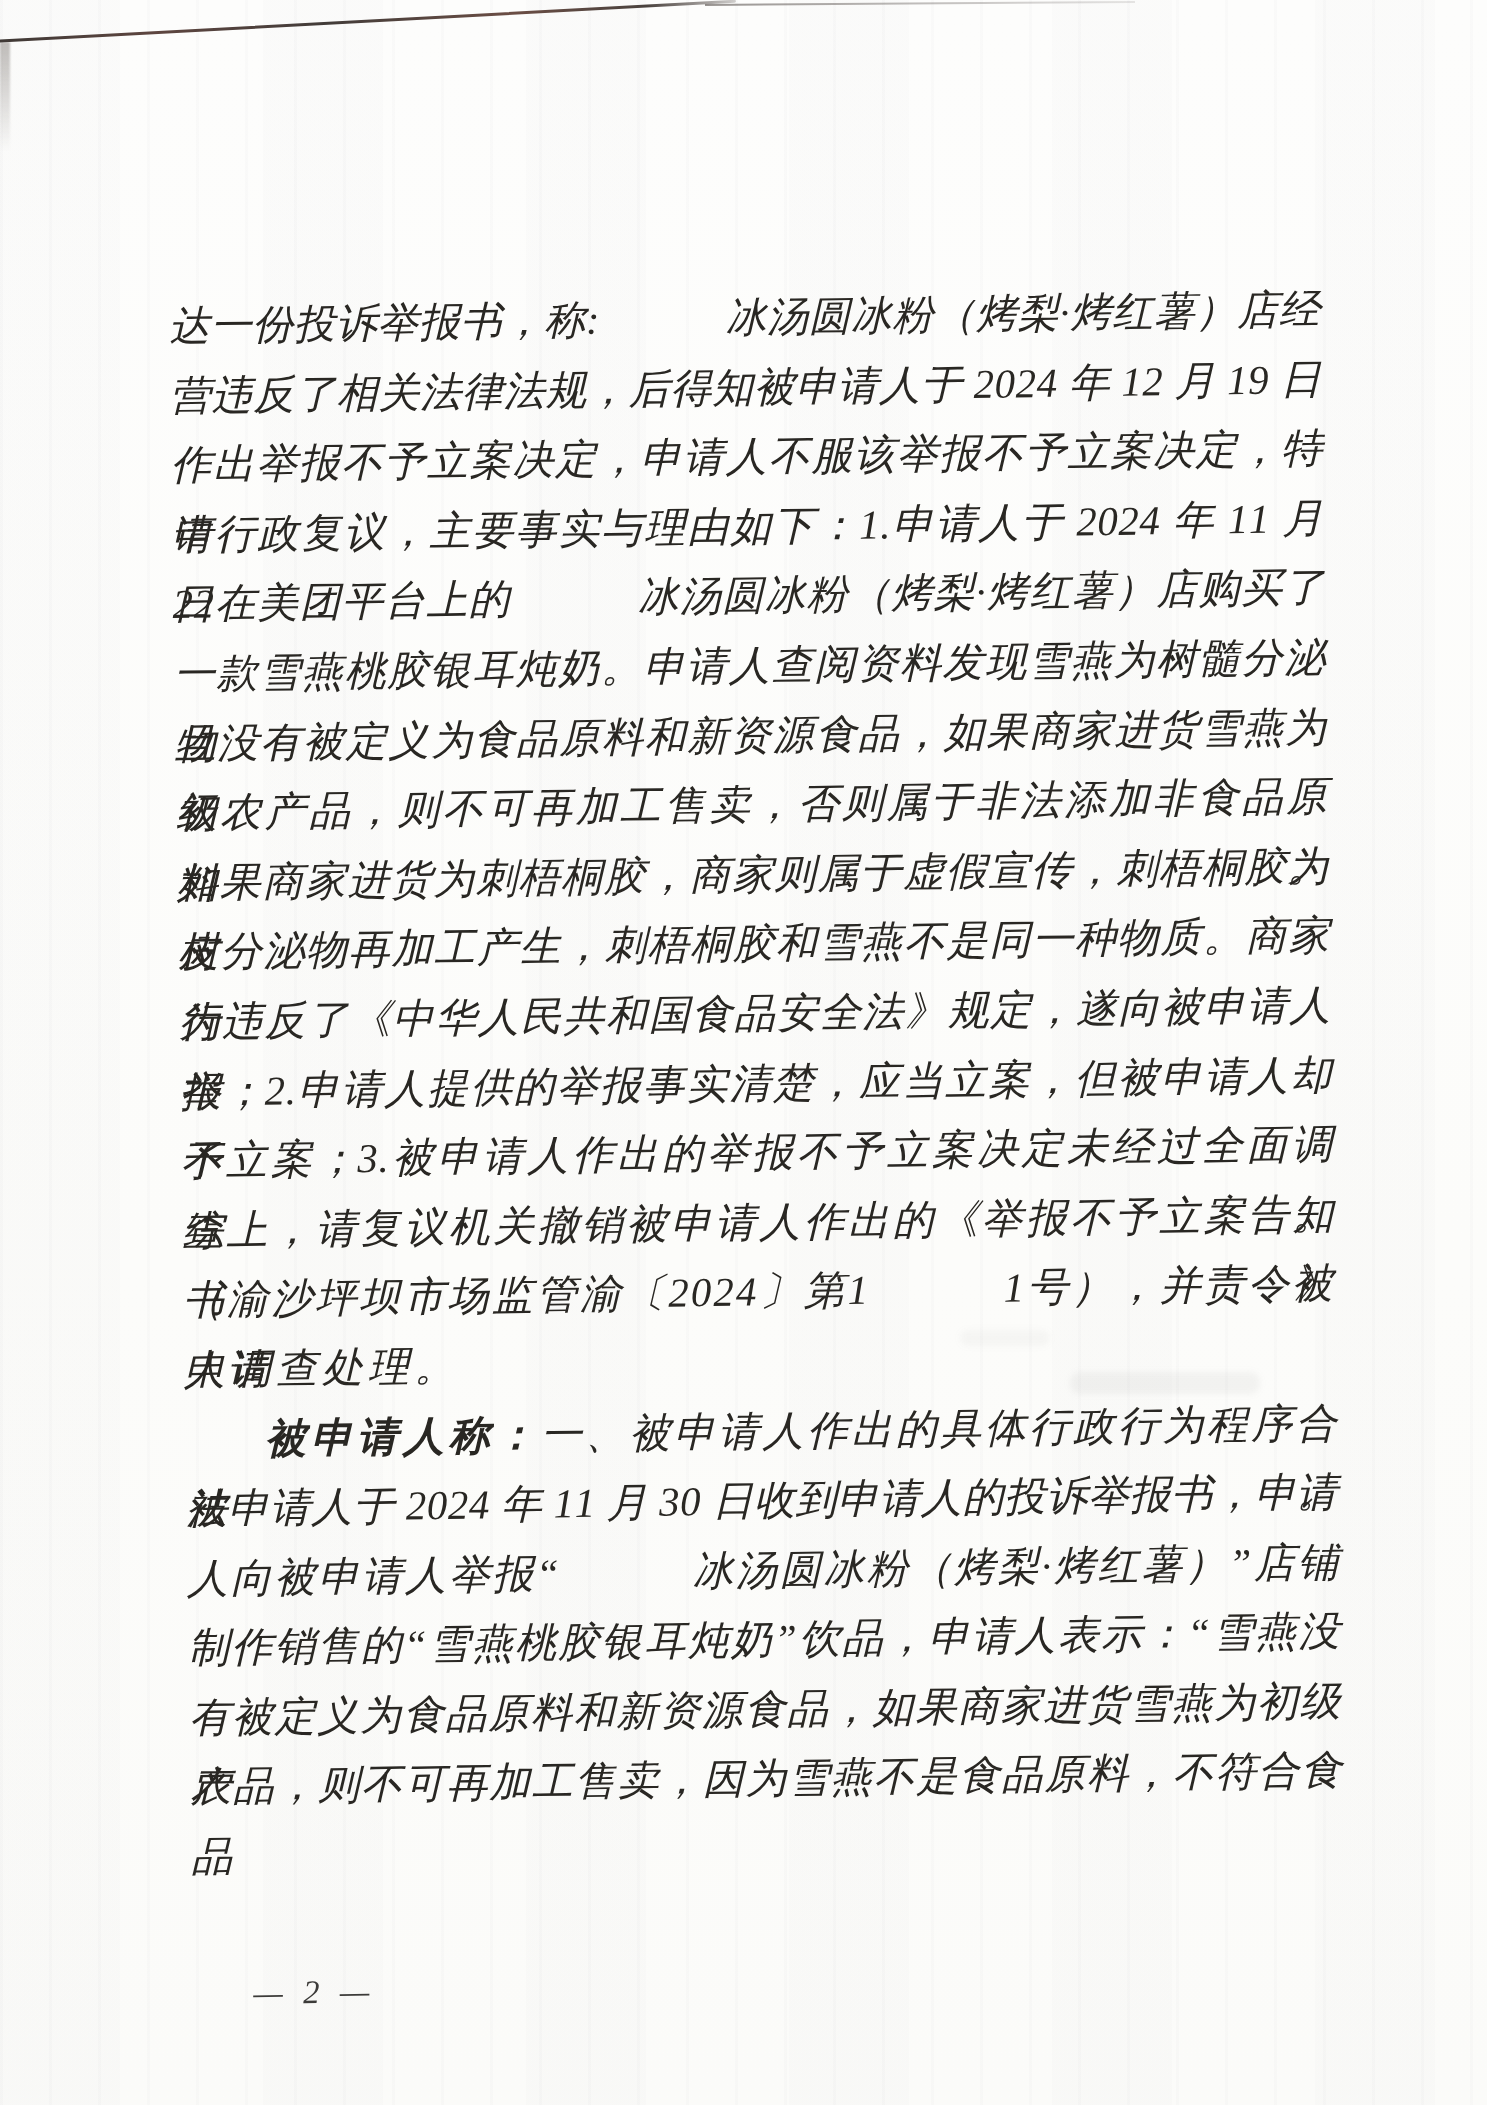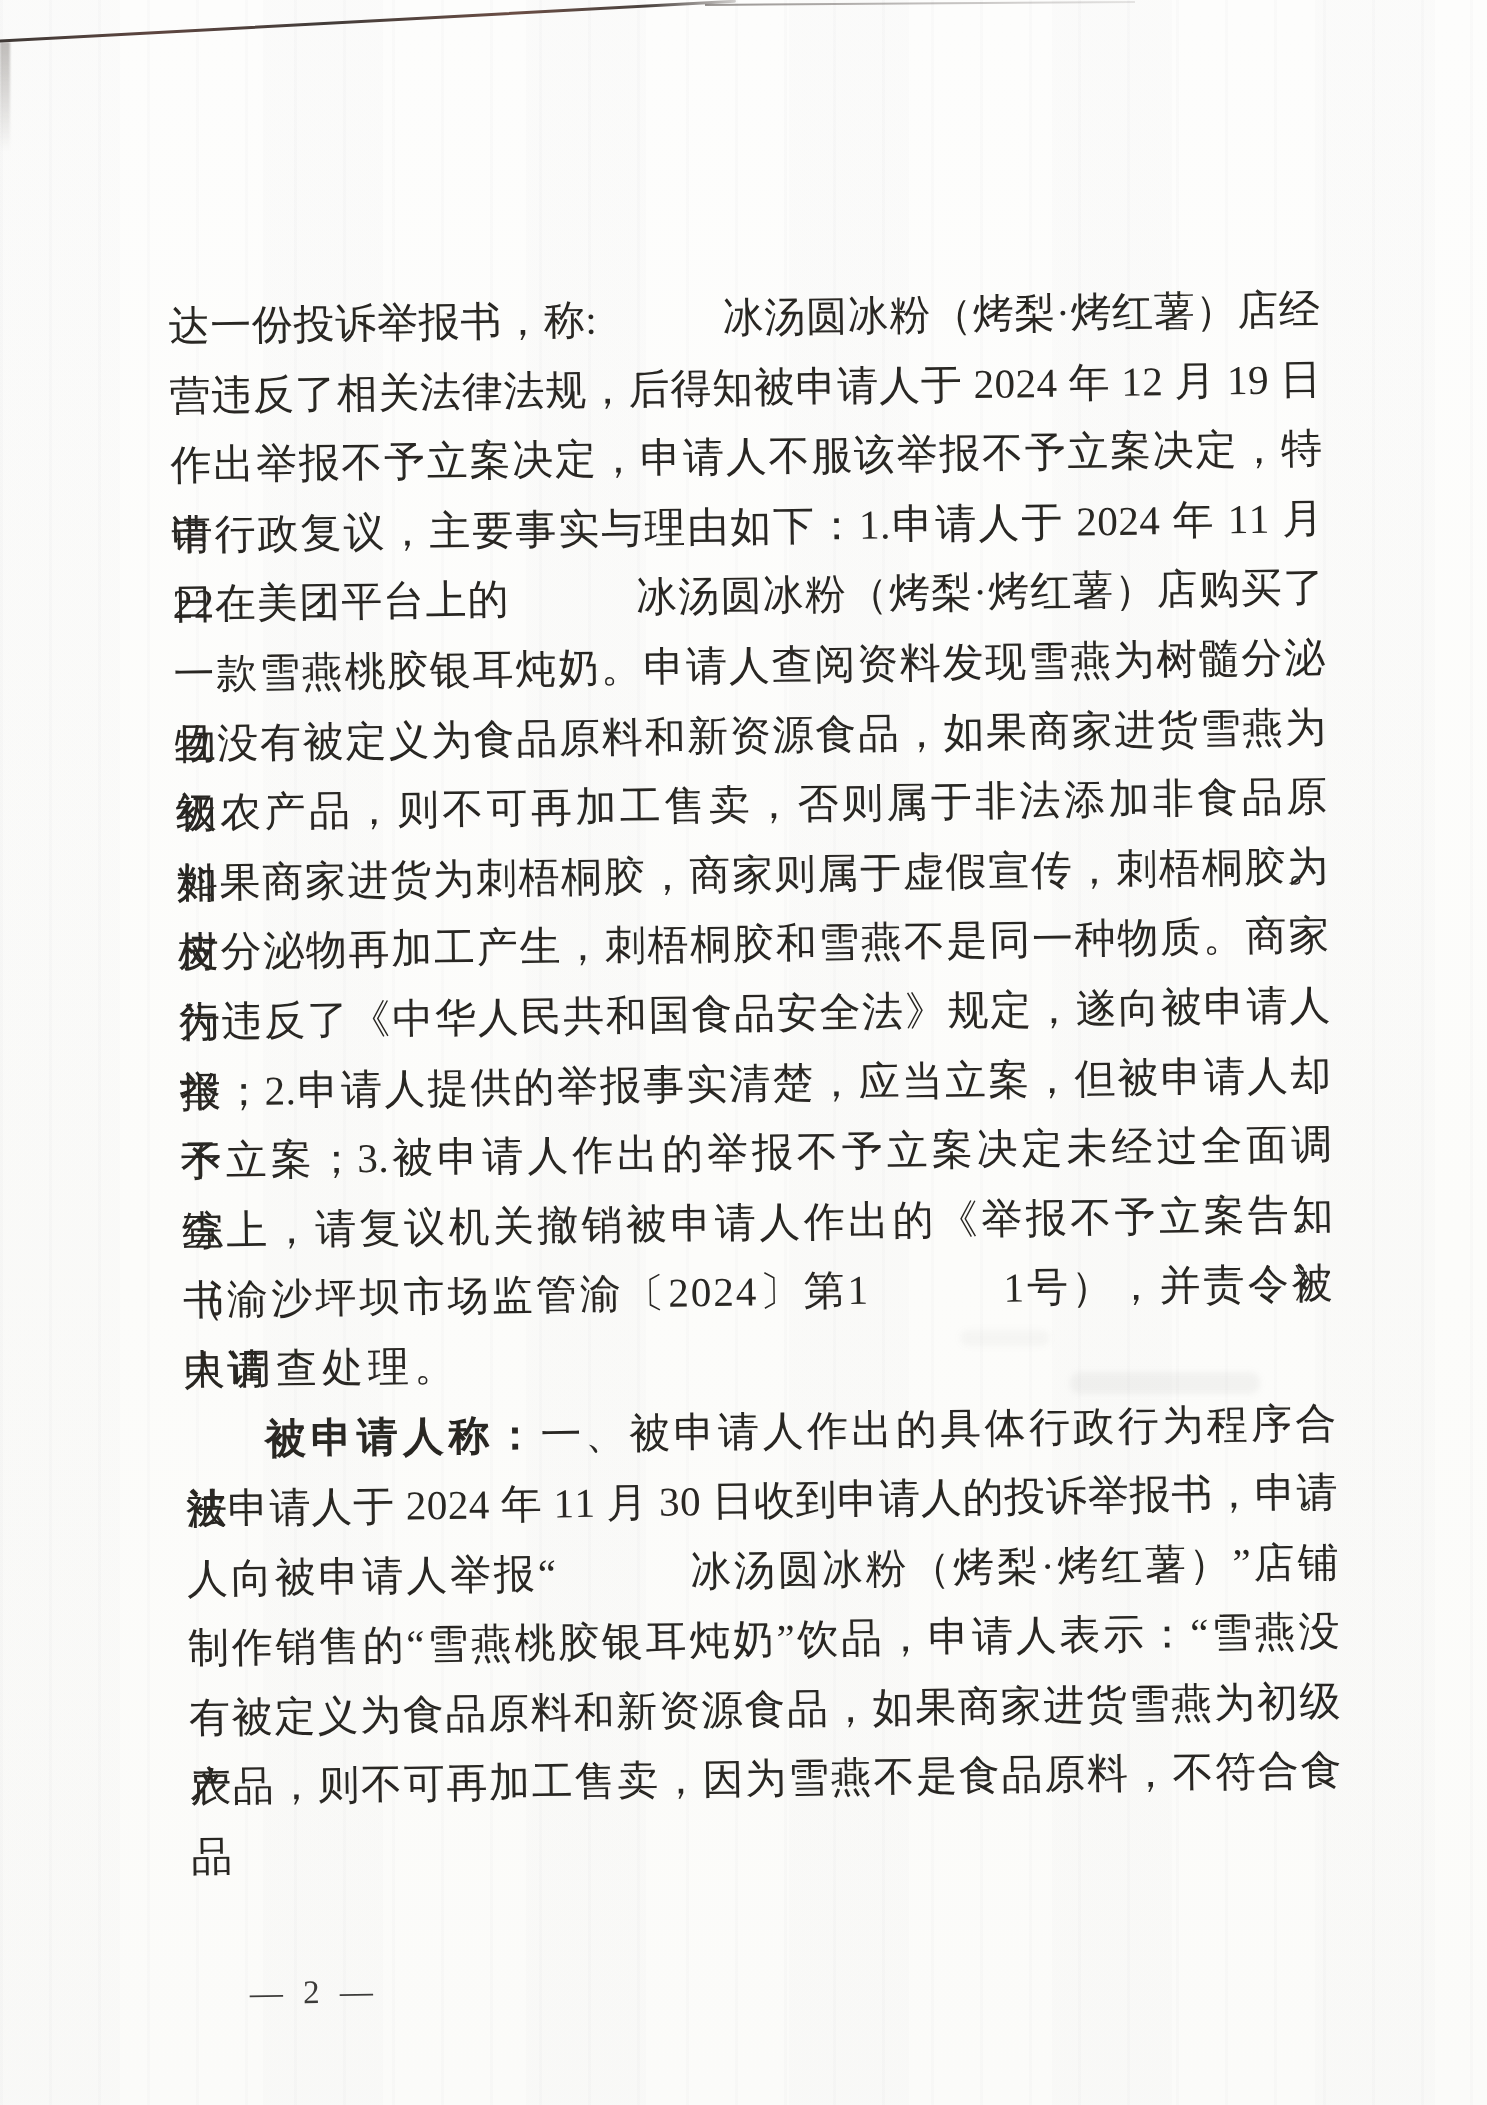--- a/index.html
+++ b/index.html
@@ -15,20 +15,21 @@
   }
   .page {
     position: relative;
     width: 1487px;
     height: 2105px;
     background:
       repeating-linear-gradient(90deg, rgba(160,160,170,0.040) 0px, rgba(160,160,170,0.040) 3px, rgba(0,0,0,0) 3px, rgba(0,0,0,0) 49px),
       repeating-linear-gradient(90deg, rgba(170,170,178,0.030) 0px, rgba(170,170,178,0.030) 120px, rgba(0,0,0,0) 120px, rgba(0,0,0,0) 263px),
       linear-gradient(180deg, #fdfdfc 0%, #fcfcfa 60%, #fbfbf9 100%);
     overflow: hidden;
+    font-style: italic;
   }
 
   
   .edge-line-main {
     position: absolute;
     left: -8px;
     top: 40px;
     width: 745px;
     height: 3px;
     background: linear-gradient(90deg, #3d3835 0%, #5e4640 22%, #423c39 45%, #6b4e45 70%, #4a423e 88%, rgba(74,66,62,0.25) 100%);

